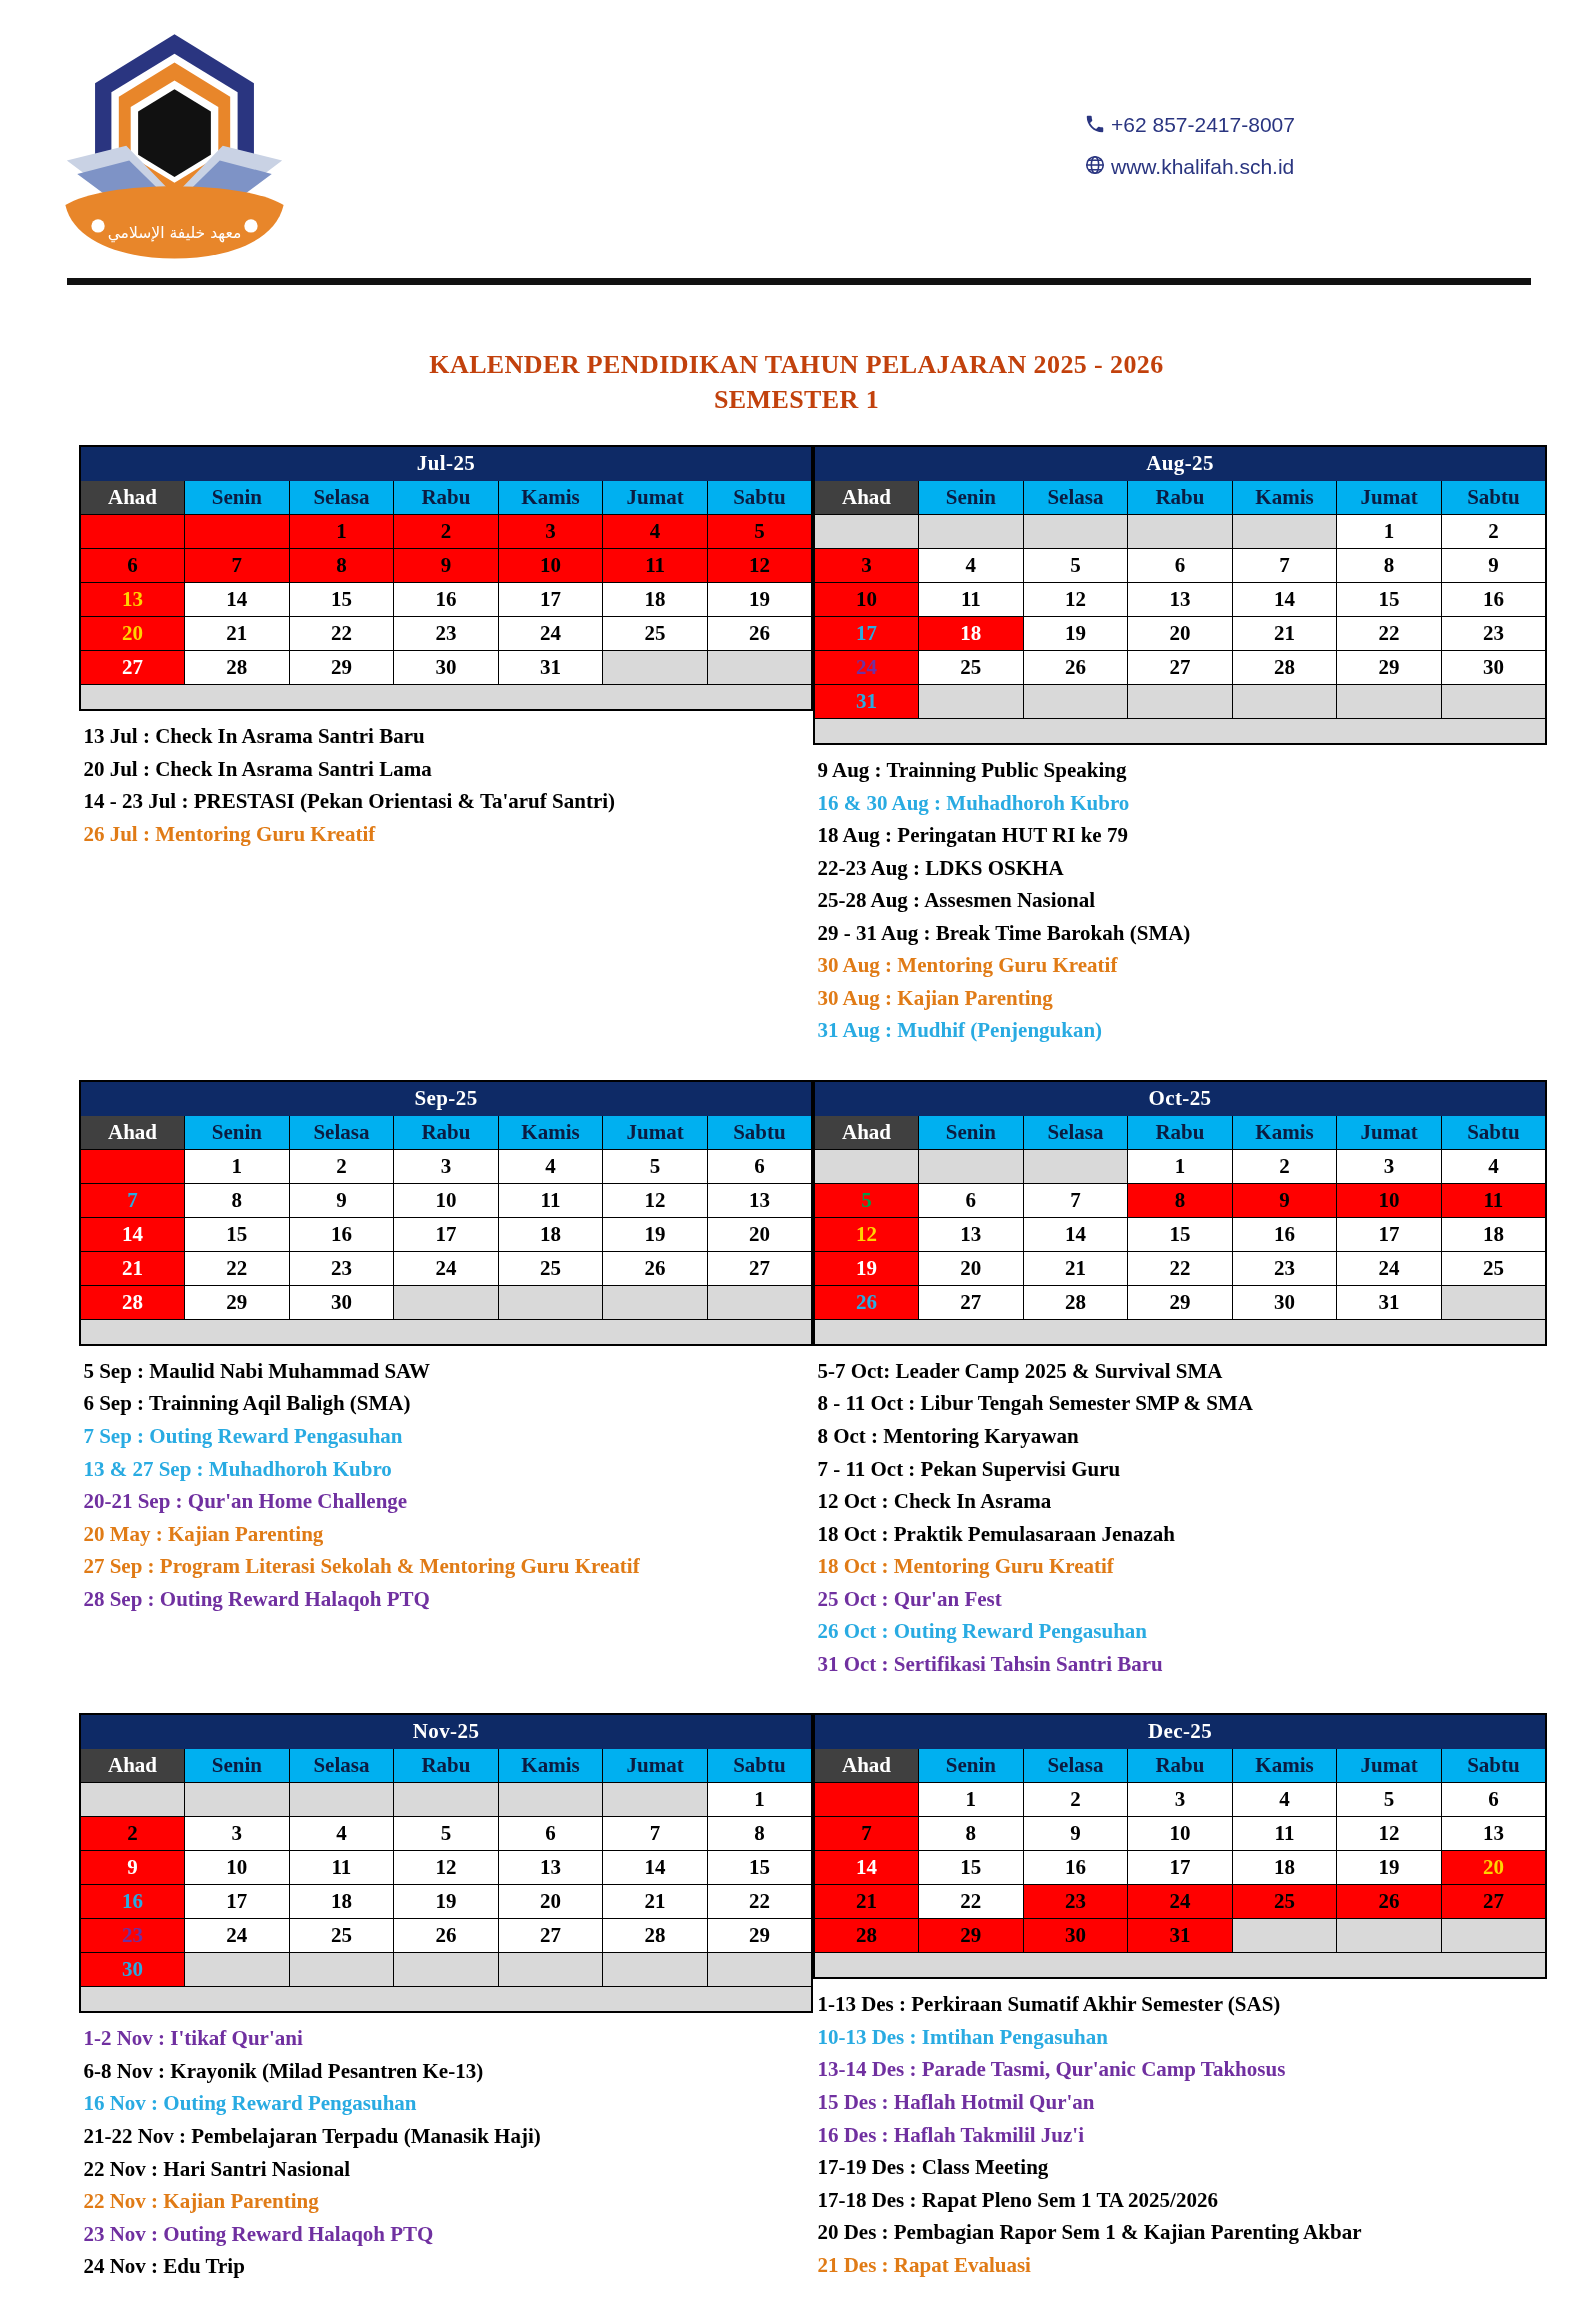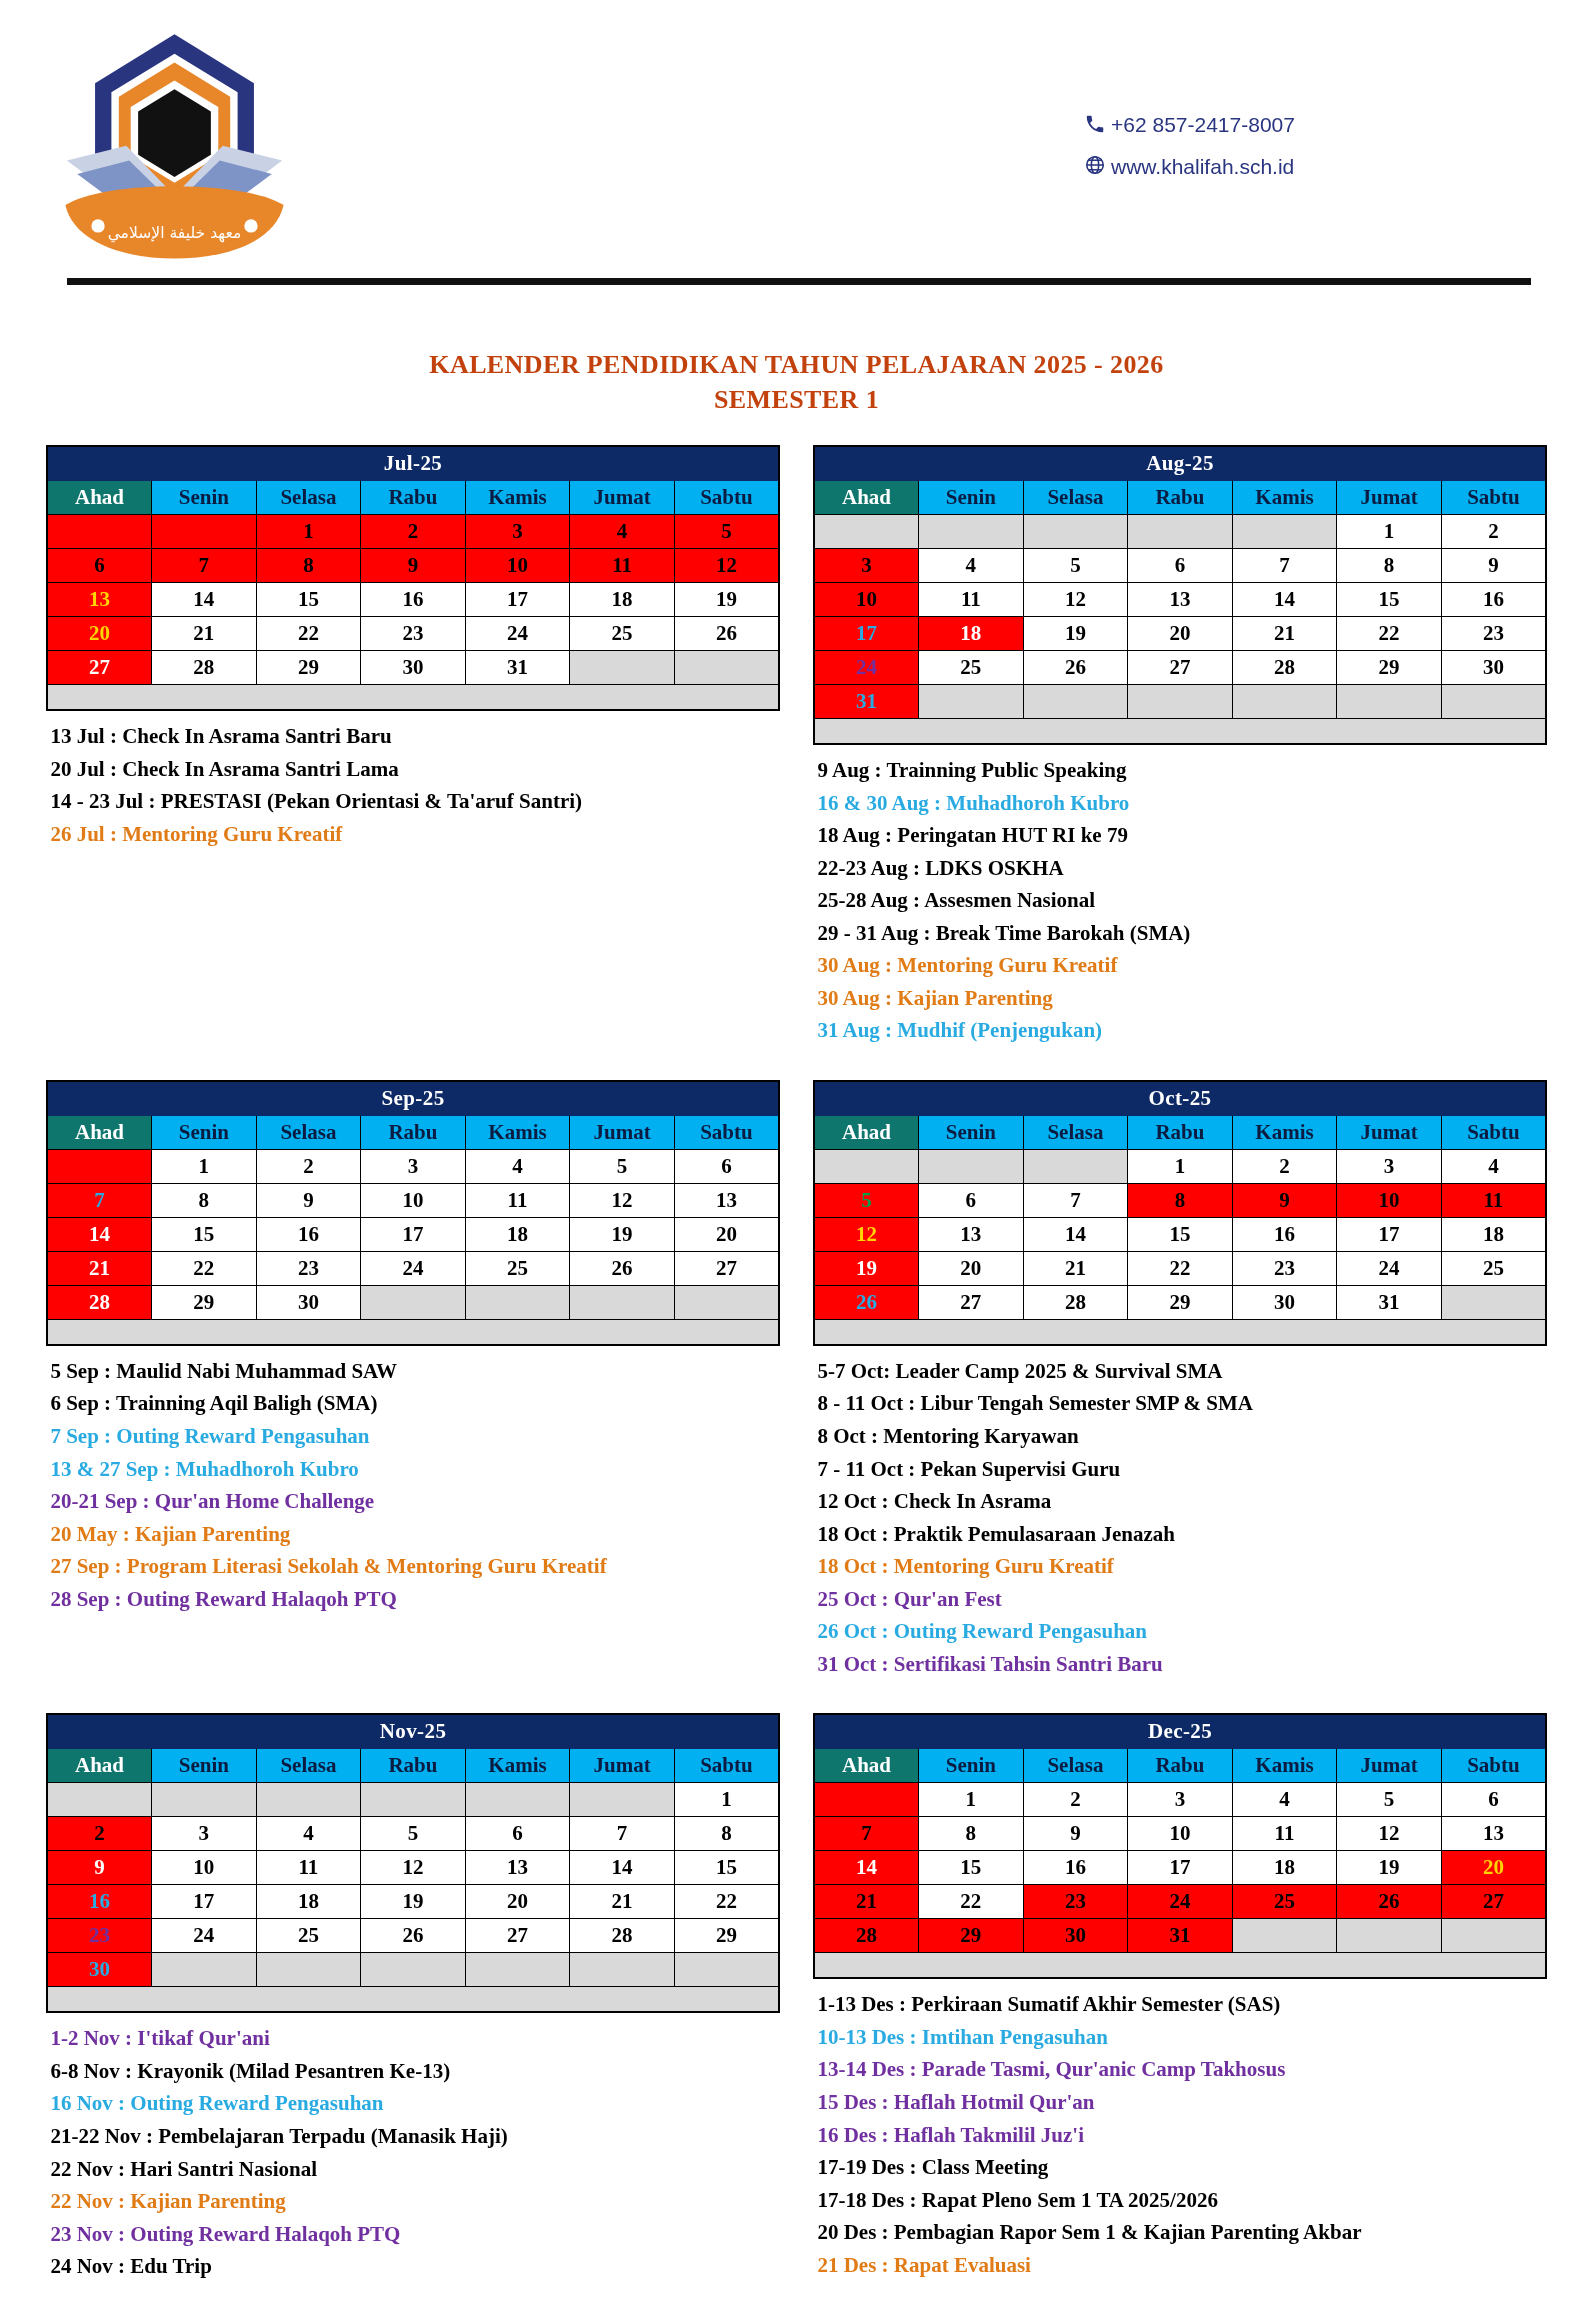--- a/index.html
+++ b/index.html
@@ -40,37 +40,37 @@
 
   
   .doc-title{
     position:absolute;left:0;top:348px;width:1593px;text-align:center;
     font-family:"Liberation Serif", serif;font-weight:700;color:#c2410c;
     font-size:26px;line-height:1.33;letter-spacing:0.4px;
   }
 
   
   .blocks{position:absolute;left:0;top:445px;width:1593px;}
-  .row2{display:flex;justify-content:flex-end;padding:0 46px;gap:33px;}
+  .row2{display:flex;justify-content:flex-end;padding:0 46px;}
   .col{width:734px;}
 
   table.cal{
     width:734px;border-collapse:collapse;table-layout:fixed;
     border:2.2px solid #000;background:#d9d9d9;
   }
   table.cal td,table.cal th{
     border:1.5px solid #000;height:33px;text-align:center;vertical-align:middle;
     font-family:"Liberation Serif", serif;font-weight:700;font-size:21px;padding:0;
   }
   .mhead{
     background:#0E2A66;color:#ffffff;font-size:22px;height:34px;
     border:1.5px solid #0E2A66 !important;letter-spacing:0.4px;
   }
   th.dw{background:#00B0F0;color:#0b1c42;font-size:21.5px;height:34px;}
-  th.dw.sun{background:#0f766e;color:#ffffff;}
+  th.dw.sun{background:#404040;color:#ffffff;}
   td.d{background:#ffffff;color:#000000;}
   td.red{background:#FF0000;}
   td.blank{background:#d9d9d9;border-color:#000;}
   tr.filler td{background:#d9d9d9;height:24px;}
 
   .c-black{color:#000000;}
   .c-white{color:#ffffff;}
   .c-green{color:#00A14B;}
   .c-cyan{color:#29ABE2;}
   .c-purple{color:#7030A0;}

